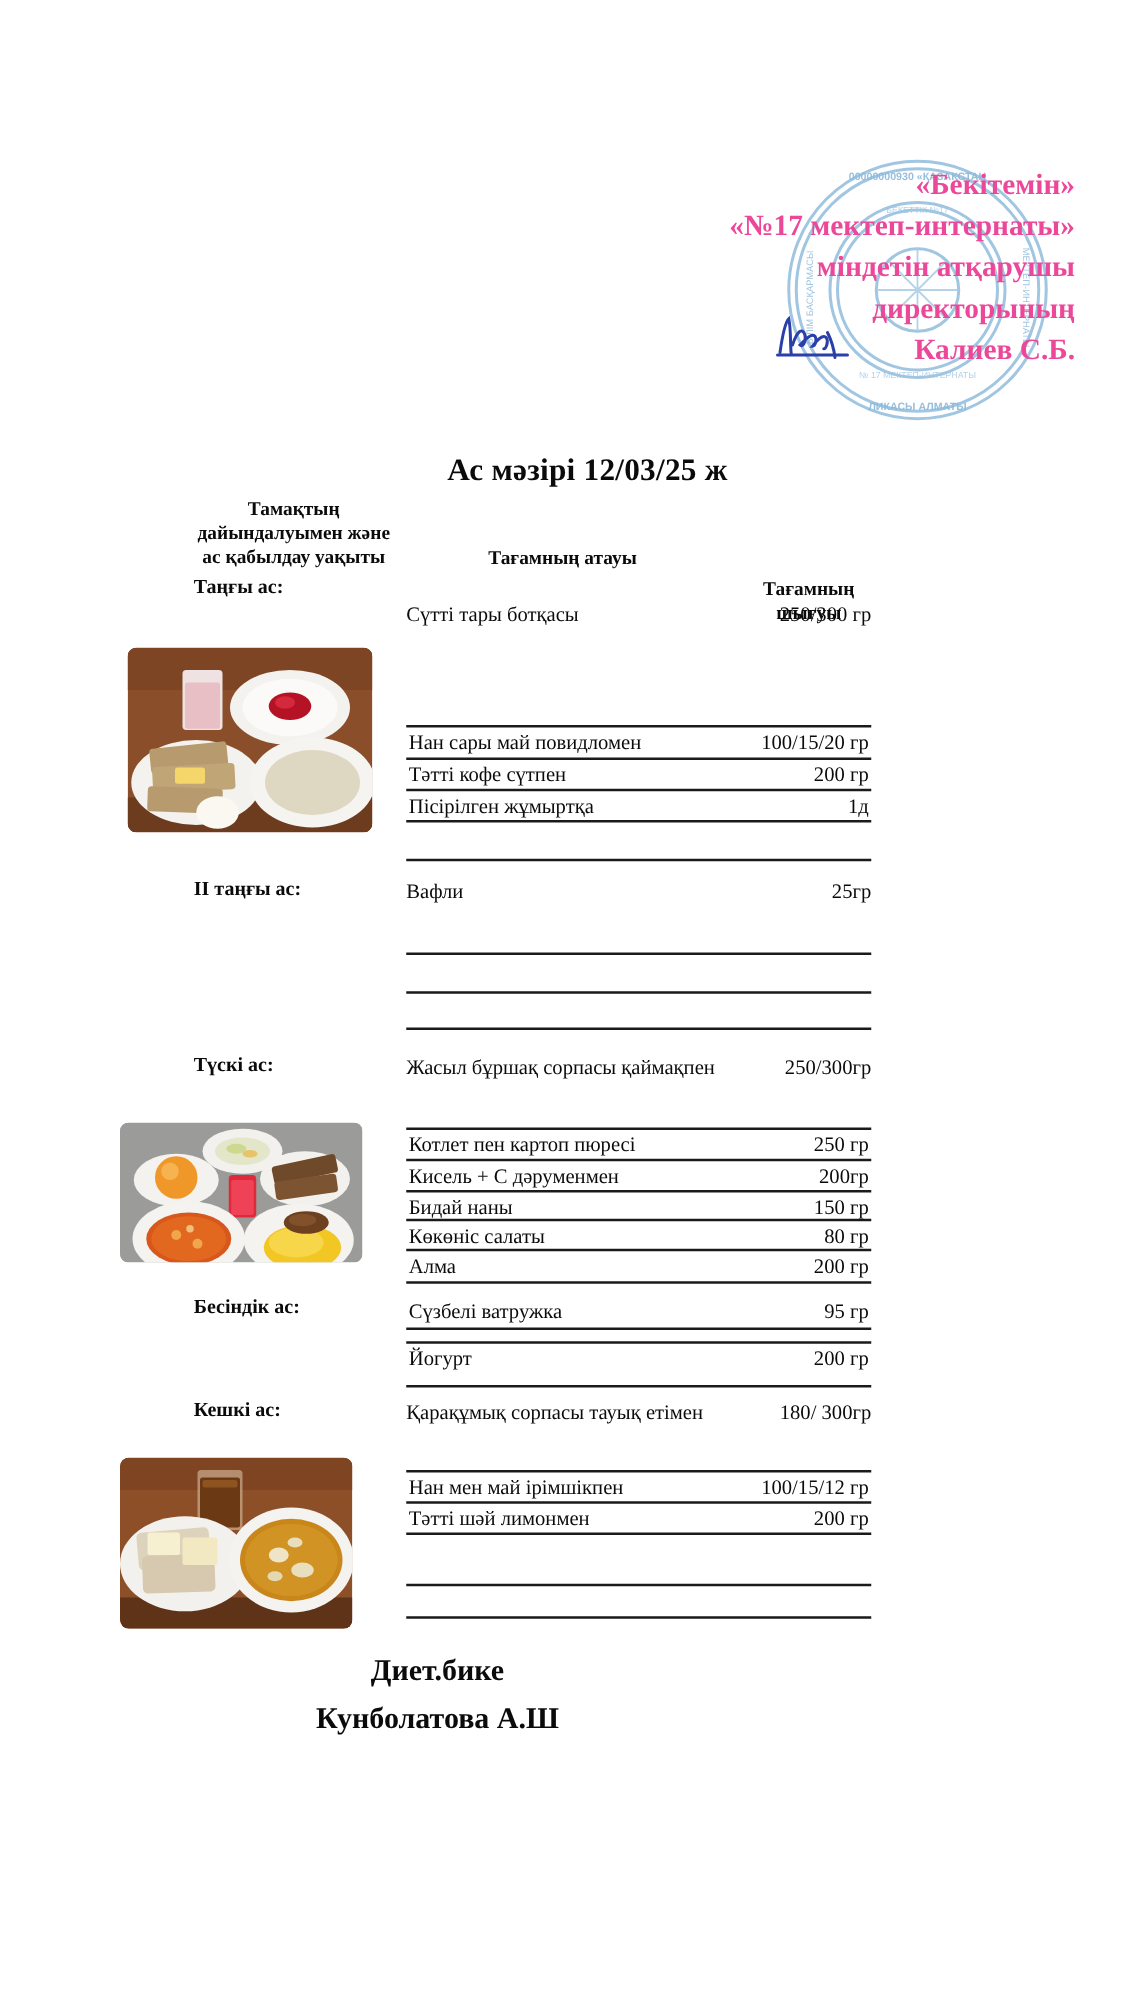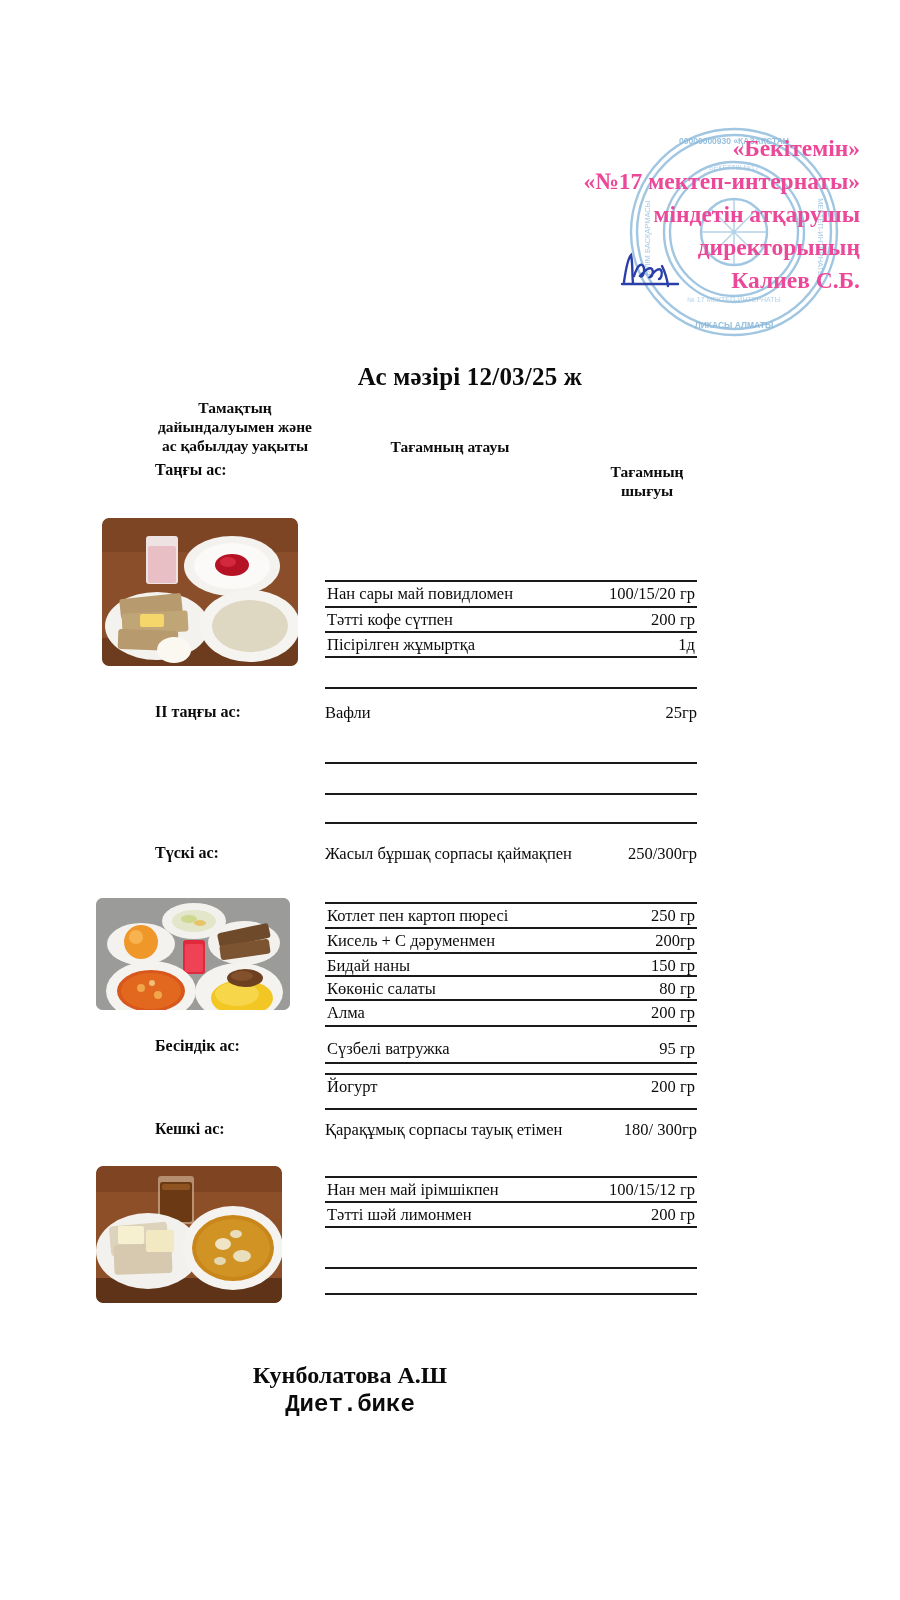--- a/index.html
+++ b/index.html
@@ -159,21 +159,21 @@
   
   .footer {
     position: absolute;
     left: 80px;
     width: 540px;
     text-align: center;
     font-weight: bold;
     font-size: 24px;
     line-height: 34px;
   }
-  .footer-role { top: 1388px; font-family: Liberation Mono, monospace; }
+  .footer-role { top: 1320px; }
   .footer-name { top: 1358px; }
 </style>
 </head>
 <body>
 
 <div class="page">
 
   <div class="stamp">
     <svg viewBox="0 0 212 212" xmlns="http://www.w3.org/2000/svg">
       <g fill="none" stroke="#9cc3e0" stroke-width="2.4" opacity="0.95">
@@ -229,20 +229,24 @@
     <div>ас қабылдау уақыты</div>
   </div>
   <div class="colhead colhead-name">Тағамның атауы</div>
   <div class="colhead colhead-out">
     <div>Тағамның</div>
     <div>шығуы</div>
   </div>
 
   <div class="meal-label" style="top:461px">Таңғы ас:</div>
 
+  <div class="headrow" style="top:481px">
+    <span class="dish">Сүтті тары  ботқасы</span>
+    <span class="out">250/300 гр</span>
+  </div>
 
   <div class="photo" style="left:102px; top:518px; width:196px; height:148px">
     <svg width="196" height="148" viewBox="0 0 196 148" xmlns="http://www.w3.org/2000/svg">
       <defs>
           <clipPath id="cb">
             <rect x="0" y="0" width="196" height="148" rx="7"></rect>
           </clipPath>
         </defs>
       <g clip-path="url(#cb)">
         <rect width="196" height="148" fill="#8a4f2a"></rect>

